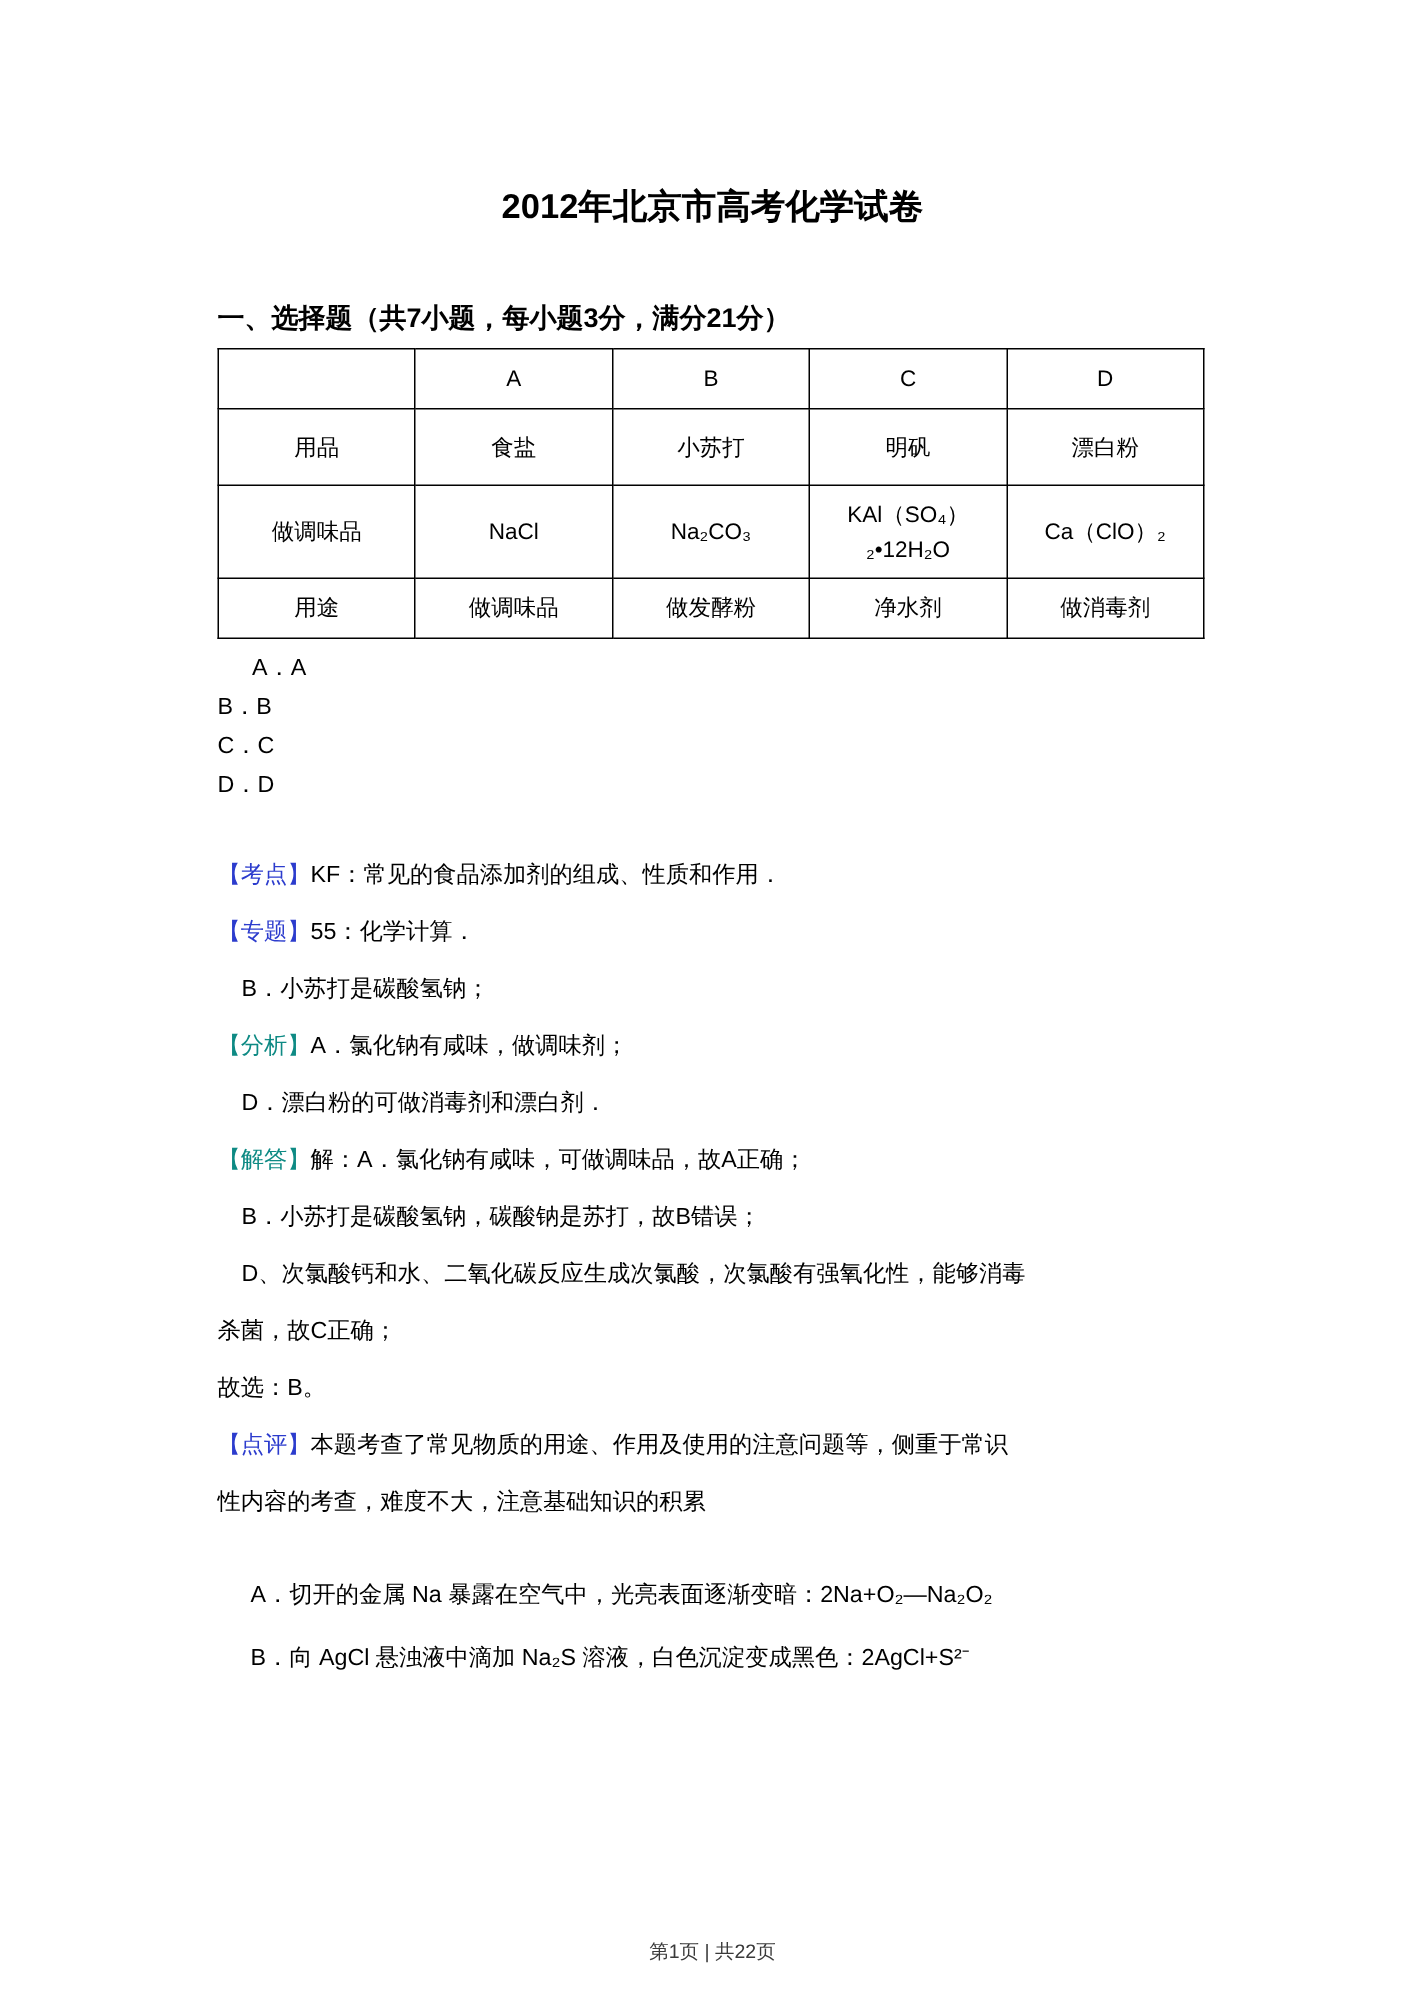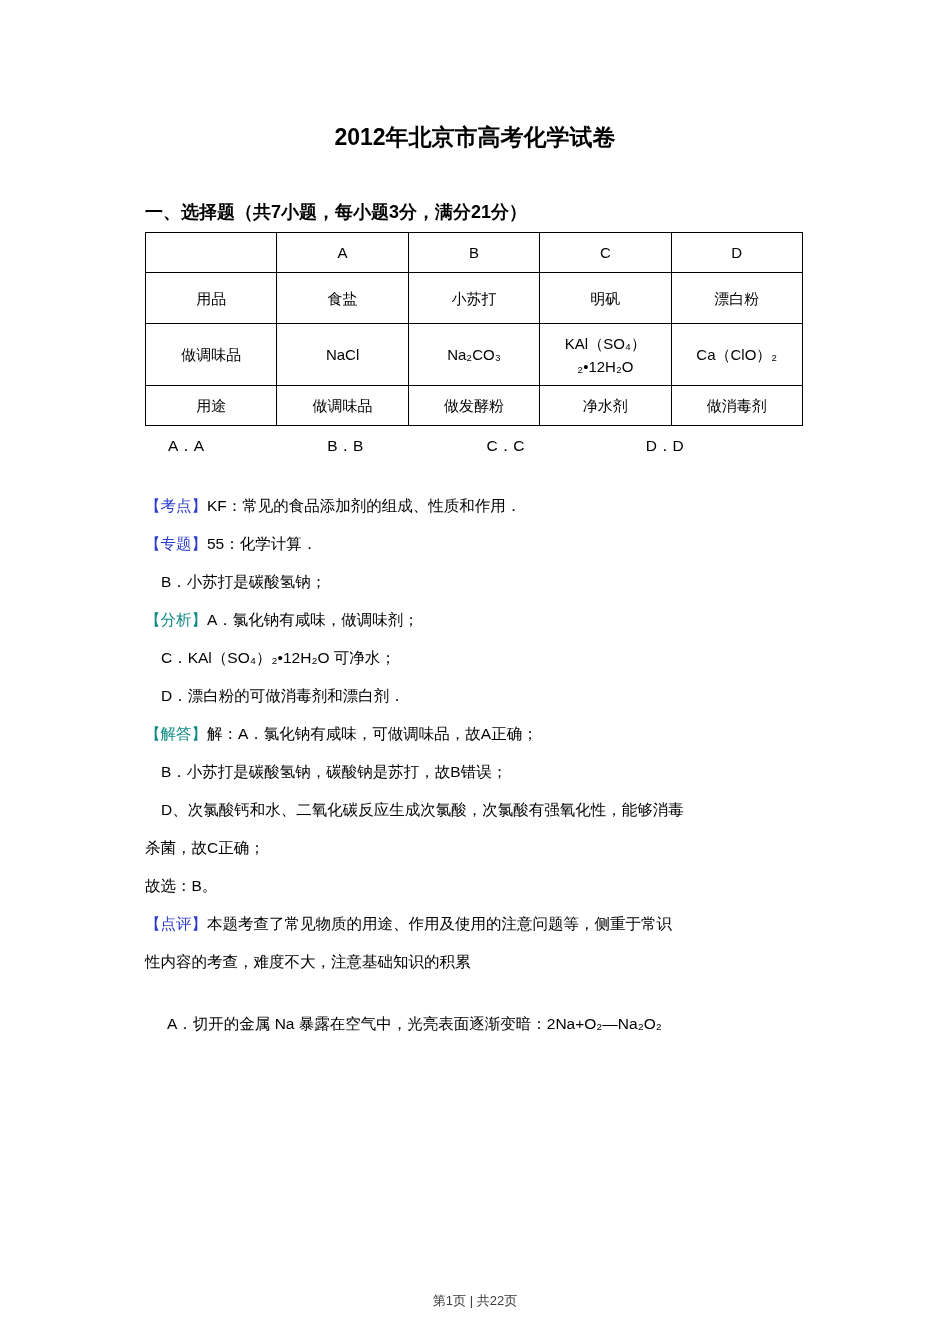--- a/index.html
+++ b/index.html
@@ -61,20 +61,21 @@
   }
   tr.r-head { height: 40px; }
   tr.r-1 { height: 51px; }
   tr.r-2 { height: 62px; }
   tr.r-3 { height: 40px; }
   .choices {
     display: flex;
     margin-top: 7px;
     font-size: 15.5px;
     line-height: 26px;
+    flex-direction: column;
   }
   .choice { width: 162px; }
   .choice.first { margin-left: 23px; }
   .answer-block {
     margin-top: 28px;
     font-size: 15.5px;
   }
   .a-line { line-height: 38px; }
   .a-line.indent { text-indent: 16px; }
   .prewrap { white-space: pre-line; }
@@ -153,37 +154,37 @@
         <span class="lbl-blue">【考点】</span><span>KF：常见的食品添加剂的组成、性质和作用．</span>
       </div>
       <div class="a-line">
         <span class="lbl-blue">【专题】</span><span>55：化学计算．</span>
       </div>
 
       <div class="a-line indent">B．小苏打是碳酸氢钠；</div>
       <div class="a-line">
         <span class="lbl-teal">【分析】</span><span>A．氯化钠有咸味，做调味剂；</span>
       </div>
-      <div class="a-line indent">C．KAl（SO₄）₂•12H₂O 可净水；</div>
       <div class="a-line indent">D．漂白粉的可做消毒剂和漂白剂．</div>
 
       <div class="a-line">
         <span class="lbl-teal">【解答】</span><span>解：A．氯化钠有咸味，可做调味品，故A正确；</span>
       </div>
       <div class="a-line indent">B．小苏打是碳酸氢钠，碳酸钠是苏打，故B错误；</div>
       <div class="a-line indent prewrap">D、次氯酸钙和水、二氧化碳反应生成次氯酸，次氯酸有强氧化性，能够消毒
 杀菌，故C正确；</div>
       <div class="a-line">故选：B。</div>
 
       <div class="a-line">
         <span class="lbl-blue">【点评】</span><span class="prewrap">本题考查了常见物质的用途、作用及使用的注意问题等，侧重于常识
 性内容的考查，难度不大，注意基础知识的积累</span>
       </div>
     </div>
 
     <div class="q2-block">
       <div class="q2-line q2-option">A．切开的金属 Na 暴露在空气中，光亮表面逐渐变暗：2Na+O₂—Na₂O₂</div>
+      <div class="q2-line q2-option">B．向 AgCl 悬浊液中滴加 Na₂S 溶液，白色沉淀变成黑色：2AgCl+S²⁻</div>
     </div>
 
   </div>
 
   <div class="footer">第1页 | 共22页</div>
 </div>
 
 </body></html>

